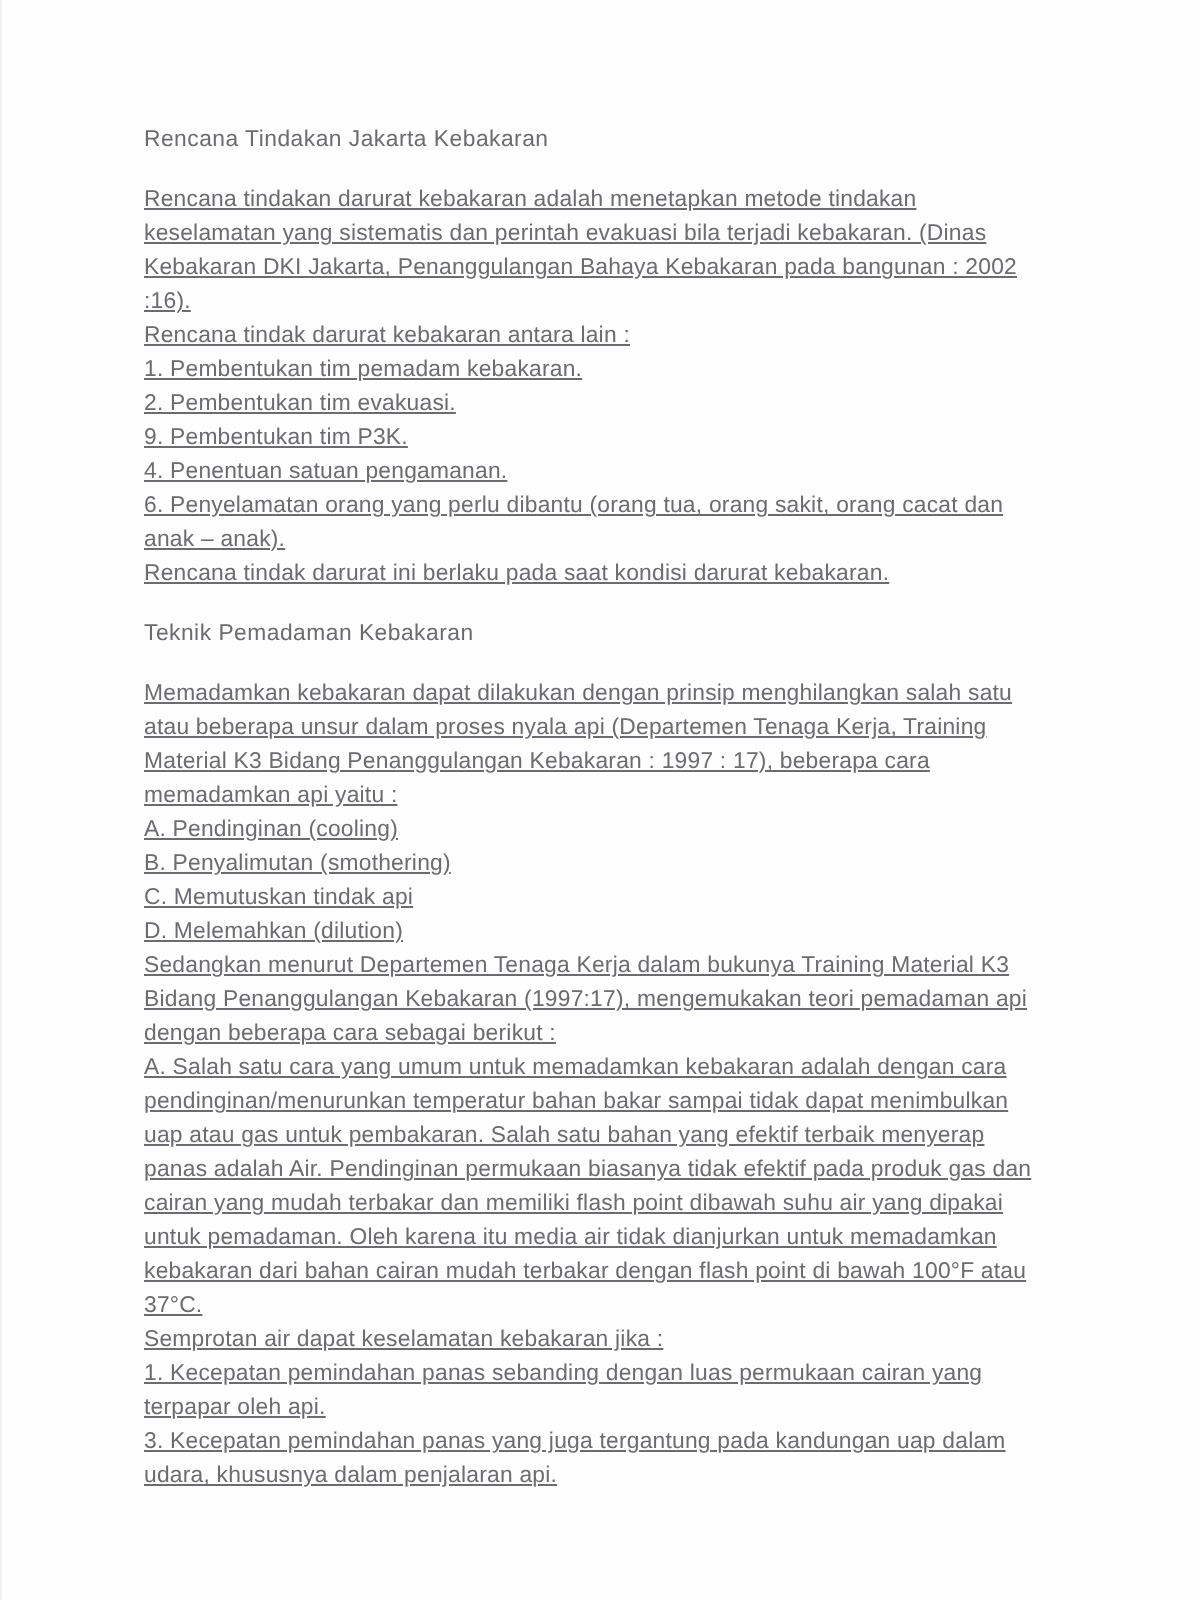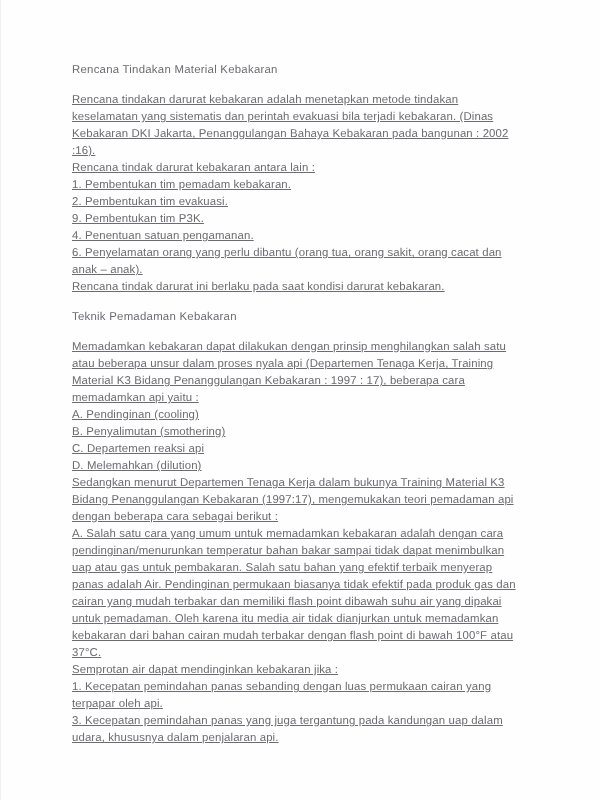--- a/index.html
+++ b/index.html
@@ -77,21 +77,21 @@
     line-height: 17px;
     letter-spacing: 0.12px;
   }
 </style>
 </head>
 <body>
 
 <div id="page">
   <div id="doc">
 
-    <h1 class="heading">Rencana Tindakan Material Kebakaran</h1>
+    <h1 class="heading">Rencana Tindakan Jakarta Kebakaran</h1>
 
     <div class="gap-lg"></div>
 
     <p class="para">Rencana tindakan darurat kebakaran adalah menetapkan metode tindakan keselamatan yang sistematis dan perintah evakuasi bila terjadi kebakaran. (Dinas Kebakaran DKI Jakarta, Penanggulangan Bahaya Kebakaran pada bangunan : 2002 :16).</p>
 
     <p class="para">Rencana tindak darurat kebakaran antara lain :</p>
 
     <ul class="list">
       <li>1. Pembentukan tim pemadam kebakaran.</li>
       <li>2. Pembentukan tim evakuasi.</li>
@@ -106,29 +106,29 @@
 
     <h1 class="heading">Teknik Pemadaman Kebakaran</h1>
 
     <div class="gap-md"></div>
 
     <p class="para">Memadamkan kebakaran dapat dilakukan dengan prinsip menghilangkan salah satu atau beberapa unsur dalam proses nyala api (Departemen Tenaga Kerja, Training Material K3 Bidang Penanggulangan Kebakaran : 1997 : 17), beberapa cara memadamkan api yaitu :</p>
 
     <ul class="list">
       <li>A. Pendinginan (cooling)</li>
       <li>B. Penyalimutan (smothering)</li>
-      <li>C. Departemen reaksi api</li>
+      <li>C. Memutuskan tindak api</li>
       <li>D. Melemahkan (dilution)</li>
     </ul>
 
     <p class="para">Sedangkan menurut Departemen Tenaga Kerja dalam bukunya Training Material K3 Bidang Penanggulangan Kebakaran (1997:17), mengemukakan teori pemadaman api dengan beberapa cara sebagai berikut :</p>
 
     <p class="para">A. Salah satu cara yang umum untuk memadamkan kebakaran adalah dengan cara pendinginan/menurunkan temperatur bahan bakar sampai tidak dapat menimbulkan uap atau gas untuk pembakaran. Salah satu bahan yang efektif terbaik menyerap panas adalah Air. Pendinginan permukaan biasanya tidak efektif pada produk gas dan cairan yang mudah terbakar dan memiliki flash point dibawah suhu air yang dipakai untuk pemadaman. Oleh karena itu media air tidak dianjurkan untuk memadamkan kebakaran dari bahan cairan mudah terbakar dengan flash point di bawah 100°F atau 37°C.</p>
 
-    <p class="para">Semprotan air dapat mendinginkan kebakaran jika :</p>
+    <p class="para">Semprotan air dapat keselamatan kebakaran jika :</p>
 
     <ul class="list">
       <li>1. Kecepatan pemindahan panas sebanding dengan luas permukaan cairan yang terpapar oleh api.</li>
       <li>3. Kecepatan pemindahan panas yang juga tergantung pada kandungan uap dalam udara, khususnya dalam penjalaran api.</li>
     </ul>
 
   </div>
 </div>
 
 </body></html>

